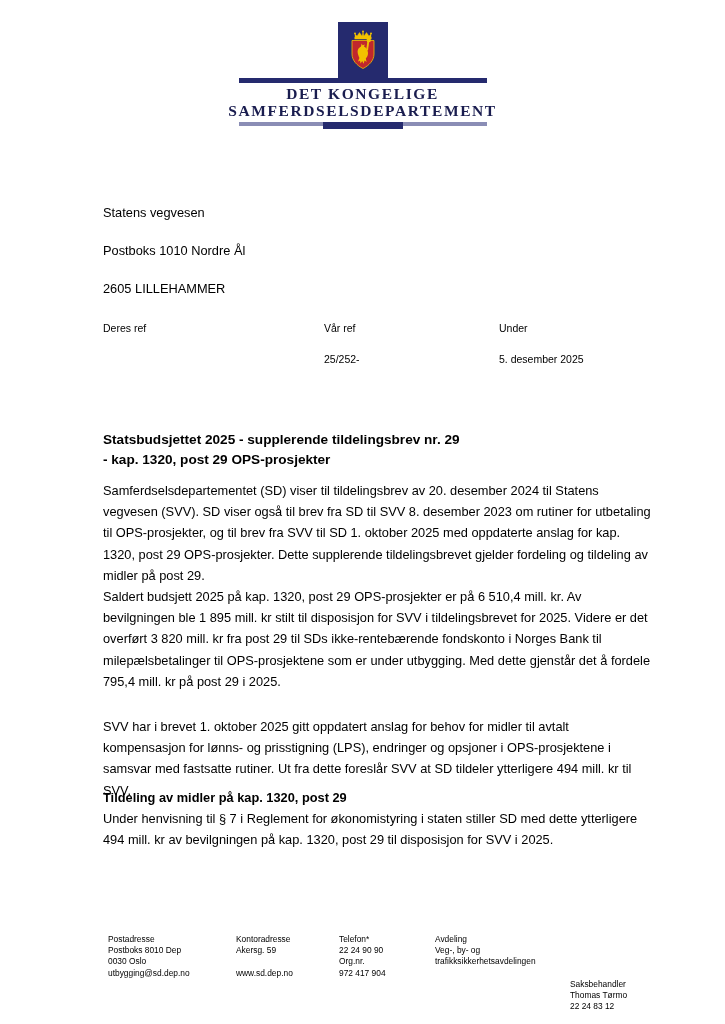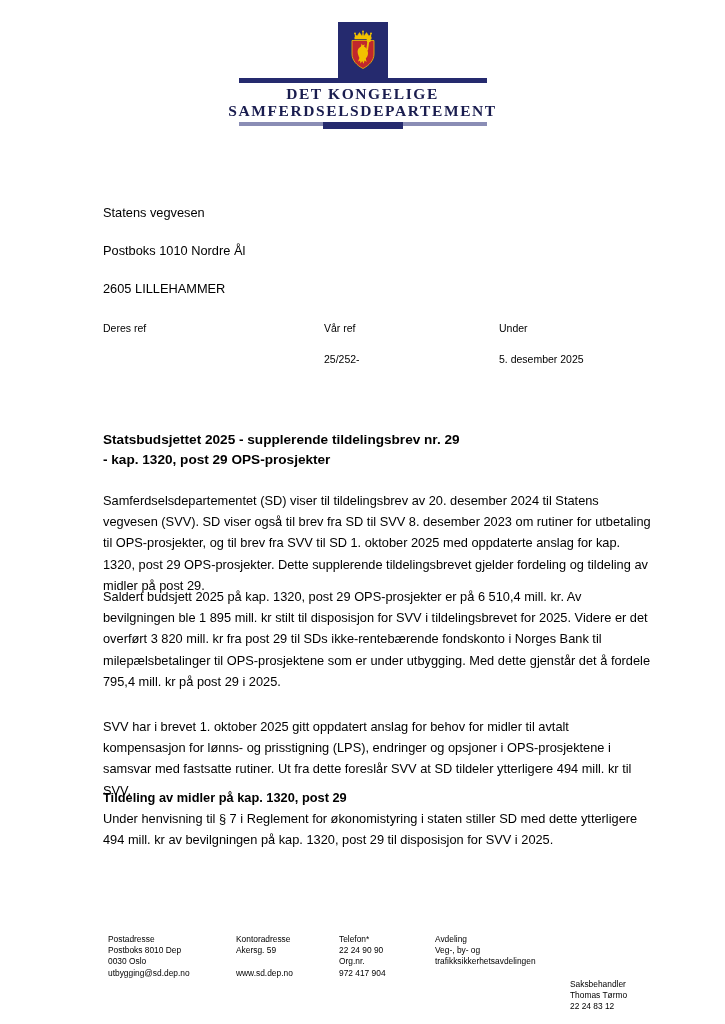--- a/index.html
+++ b/index.html
@@ -142,21 +142,21 @@
   .doc-title .t-line { display: block; }
 
   .para {
     position: absolute;
     left: 0;
     width: 548px;
     font-size: 12.8px;
     line-height: 21.2px;
     text-align: left;
   }
-  .p1 { top: 480px; margin-top: 10px; }
+  .p1 { top: 480px; }
   .p2 { top: 586px; }
   .p3 { top: 716px; }
 
   .section {
     position: absolute;
     left: 0;
     top: 787px;
     width: 548px;
   }
   .section-head {

